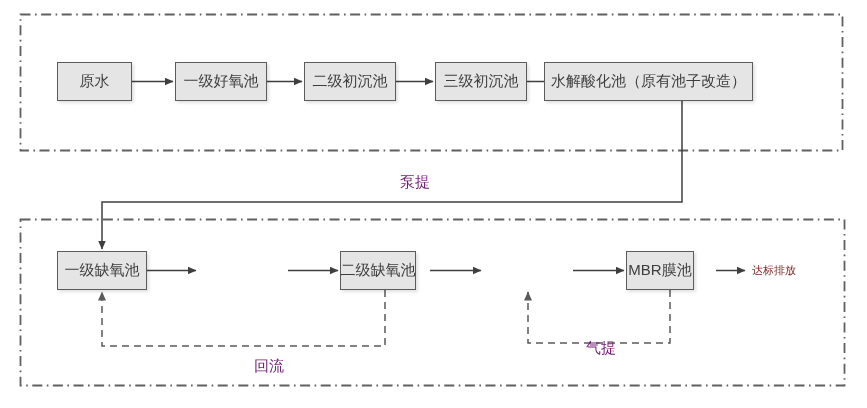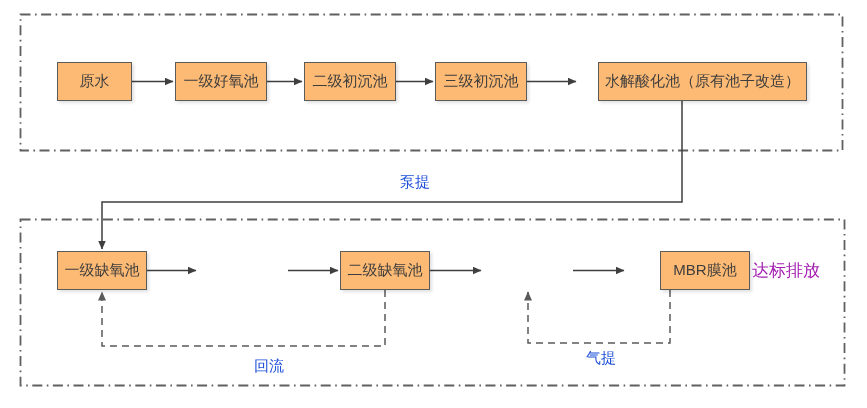--- a/index.html
+++ b/index.html
@@ -9,34 +9,34 @@
     background:#ffffff;
     font-family:"Liberation Sans","DejaVu Sans",sans-serif;
     overflow:hidden;
   }
   .connector-layer{position:absolute;left:0;top:0;}
   .container-rect{fill:none;stroke:#606060;stroke-width:1.8;stroke-dasharray:10 4.5 1.6 4.5;}
   .solid-line{fill:none;stroke:#3f3f3f;stroke-width:1.5;}
   .dashed-line{fill:none;stroke:#5a5a5a;stroke-width:1.5;stroke-dasharray:7 5;}
   .node{
     position:absolute;top:62px;height:39px;box-sizing:border-box;
-    background:#fdba74;border:1.5px solid #5b5b5b;
+    background:#e5e5e5;border:1.5px solid #5b5b5b;
     display:flex;align-items:center;justify-content:center;
     font-size:15px;color:#3d3d3d;white-space:nowrap;
     box-shadow:2px 2px 3px rgba(0,0,0,0.12);
   }
   .row2{top:251px;}
   .flow-label{
     position:absolute;transform:translateX(-50%);
-    font-size:15px;color:#1d4ed8;white-space:nowrap;
+    font-size:15px;color:#701a75;white-space:nowrap;
   }
   .outlet-text{
     position:absolute;left:752px;top:251px;height:39px;
     display:flex;align-items:center;
-    font-size:17px;color:#a21caf;white-space:nowrap;
+    font-size:11px;color:#7f1d1d;white-space:nowrap;
   }
 </style>
 </head>
 <body>
 
 <div class="canvas">
 
   <svg class="connector-layer" width="867" height="408" viewBox="0 0 867 408">
     <defs>
       <marker id="arrow" markerUnits="userSpaceOnUse" markerWidth="10" markerHeight="9" refX="8.5" refY="4" orient="auto">
@@ -65,24 +65,24 @@
 
     <path class="dashed-line" d="M385,290 V346 H102 V292" marker-end="url(#arrow-dash)"></path>
 
     <path class="dashed-line" d="M670,290 V343 H528 V292" marker-end="url(#arrow-dash)"></path>
   </svg>
 
   <div class="node" style="left:57px;width:75px">原水</div>
   <div class="node" style="left:175px;width:92px">一级好氧池</div>
   <div class="node" style="left:435px;width:92px">三级初沉池</div>
   <div class="node" style="left:304px;width:92px">二级初沉池</div>
-  <div class="node" style="left:598px;width:209px">水解酸化池（原有池子改造）</div>
+  <div class="node" style="left:544px;width:209px">水解酸化池（原有池子改造）</div>
 
   <div class="node row2" style="left:57px;width:90px">一级缺氧池</div>
-  <div class="node row2" style="left:340px;width:90px">二级缺氧池</div>
-  <div class="node row2" style="left:660px;width:90px">MBR膜池</div>
+  <div class="node row2" style="left:340px;width:76px">二级缺氧池</div>
+  <div class="node row2" style="left:626px;width:68px">MBR膜池</div>
 
   <div class="flow-label" style="left:415px;top:173px">泵提</div>
   <div class="flow-label" style="left:269px;top:357px">回流</div>
-  <div class="flow-label" style="left:601px;top:349px">气提</div>
+  <div class="flow-label" style="left:601px;top:339px">气提</div>
   <div class="outlet-text">达标排放</div>
 
 </div>
 
 </body></html>

